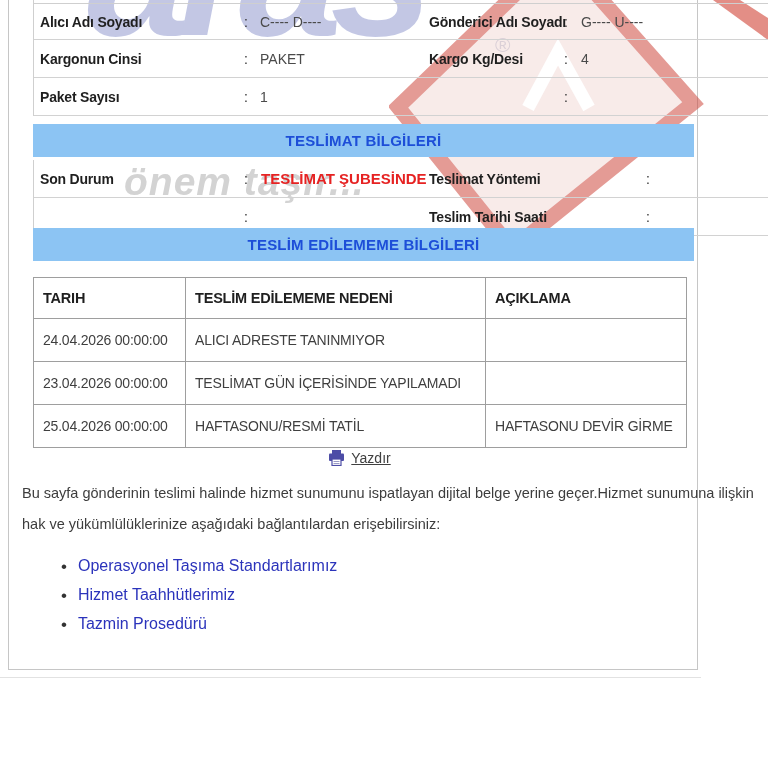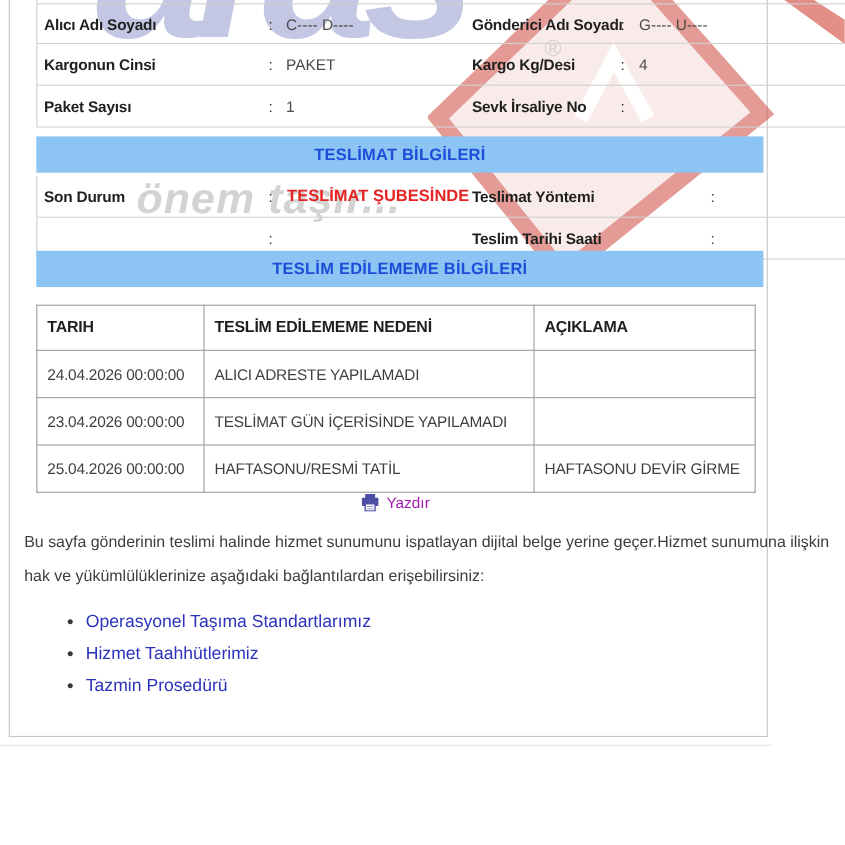--- a/index.html
+++ b/index.html
@@ -46,21 +46,21 @@
   
   .t2 { position:absolute; left:24px; top:277px; border-collapse:collapse; table-layout:fixed; width:653px; background:transparent; }
   .t2 th, .t2 td { border:1px solid #9e9e9e; text-align:left; padding-left:9px; white-space:nowrap; overflow:hidden; }
   .t2 th { height:41px; font-size:14.5px; color:#1f1f1f; letter-spacing:-0.2px; }
   .t2 td { height:43px; font-size:14px; color:#3f3f3f; letter-spacing:-0.2px; }
   .w1 { width:152px; } .w2 { width:300px; } .w3 { width:201px; }
 
   
   .print-row { position:absolute; left:24px; top:449px; width:653px; text-align:center; cursor:pointer; }
   .print-row svg { vertical-align:-3px; }
-  .print-label { font-size:14px; color:#a21caf; margin-left:6px; }
+  .print-label { font-size:14px; color:#404040; margin-left:6px;text-decoration:underline; }
 
   .disclaimer { position:absolute; left:13px; top:478px; width:750px; font-size:14.5px;
     line-height:31px; color:#3d3d3d; }
 
   .links { position:absolute; left:52px; top:551px; list-style:none; }
   .links li { height:29px; line-height:29px; }
   .bullet { color:#333; font-size:17px; margin-right:11px; vertical-align:-1px; }
   .links a { color:#2b33bb; font-size:16px; text-decoration:none; cursor:pointer; }
 </style>
 </head>
@@ -93,21 +93,20 @@
         <span class="cell colon p-colon">:</span>
         <span class="cell val p-val">PAKET</span>
         <span class="cell lbl p-rlbl">Kargo Kg/Desi</span>
         <span class="cell colon p-rcolon">:</span>
         <span class="cell val p-rval">4</span>
       </div>
       <div class="row h38">
         <span class="cell lbl p-lbl">Paket Sayısı</span>
         <span class="cell colon p-colon">:</span>
         <span class="cell val p-val">1</span>
-        <span class="cell lbl p-rlbl">Sevk İrsaliye No</span>
         <span class="cell colon p-rcolon">:</span>
         <span class="cell val p-rval"></span>
       </div>
     </div>
 
     <div class="band band1">TESLİMAT BİLGİLERİ</div>
 
     <div class="box box2">
       <div class="row h38">
         <span class="cell lbl p-lbl">Son Durum</span>
@@ -129,21 +128,21 @@
       <thead>
         <tr>
           <th class="w1">TARIH</th>
           <th class="w2">TESLİM EDİLEMEME NEDENİ</th>
           <th class="w3">AÇIKLAMA</th>
         </tr>
       </thead>
       <tbody>
         <tr>
           <td>24.04.2026 00:00:00</td>
-          <td>ALICI ADRESTE YAPILAMADI</td>
+          <td>ALICI ADRESTE TANINMIYOR</td>
           <td></td>
         </tr>
         <tr>
           <td>23.04.2026 00:00:00</td>
           <td>TESLİMAT GÜN İÇERİSİNDE YAPILAMADI</td>
           <td></td>
         </tr>
         <tr>
           <td>25.04.2026 00:00:00</td>
           <td>HAFTASONU/RESMİ TATİL</td>

